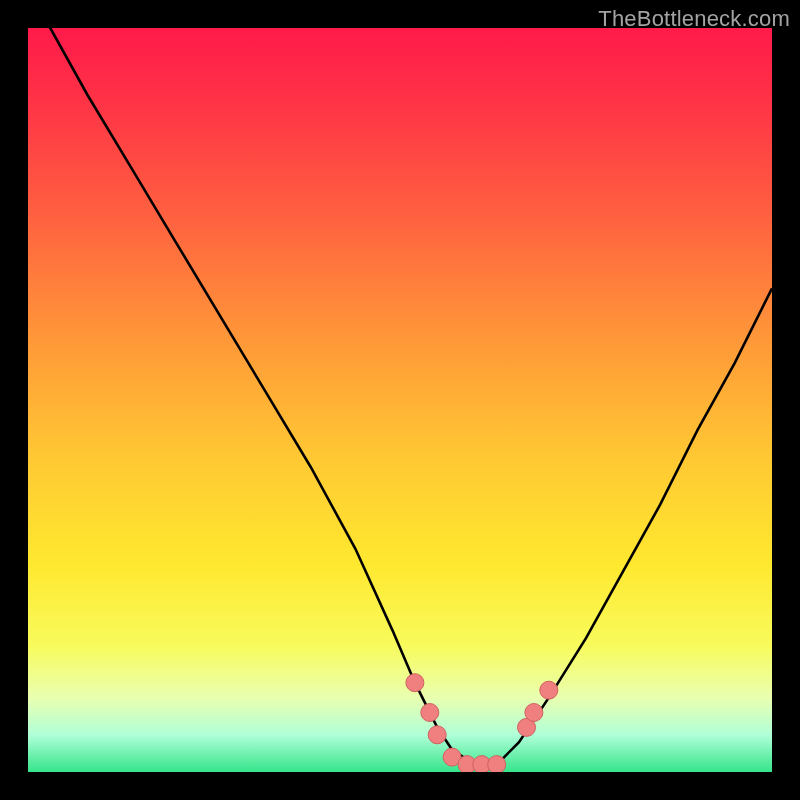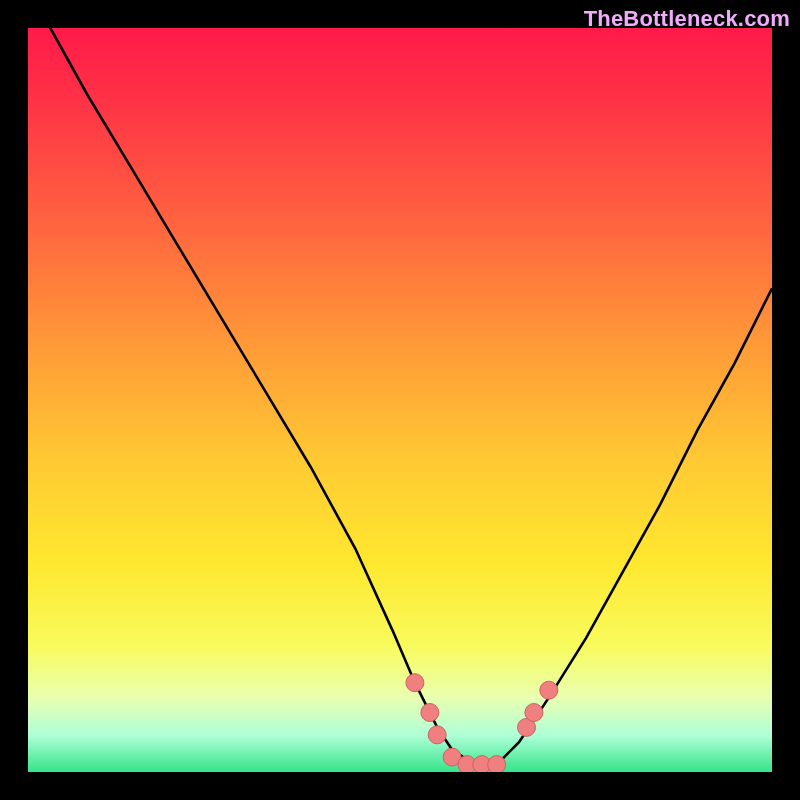--- a/index.html
+++ b/index.html
@@ -27,23 +27,23 @@
       #f8fb5c 83%,
       #e9ffb0 90%,
       #b0ffd8 95%,
       #35e48a 100%
     );
   }
   .watermark {
     position: absolute;
     top: 6px;
     right: 10px;
-    color: #f0abfc;
+    color: #a3a3a3;
     font-size: 22px;
-    font-weight: 700;
+    font-weight: 400;
     letter-spacing: 0.2px;
   }
   svg.plot {
     position: absolute;
     left: 0;
     top: 0;
   }
 </style>
 </head>
 <body>

